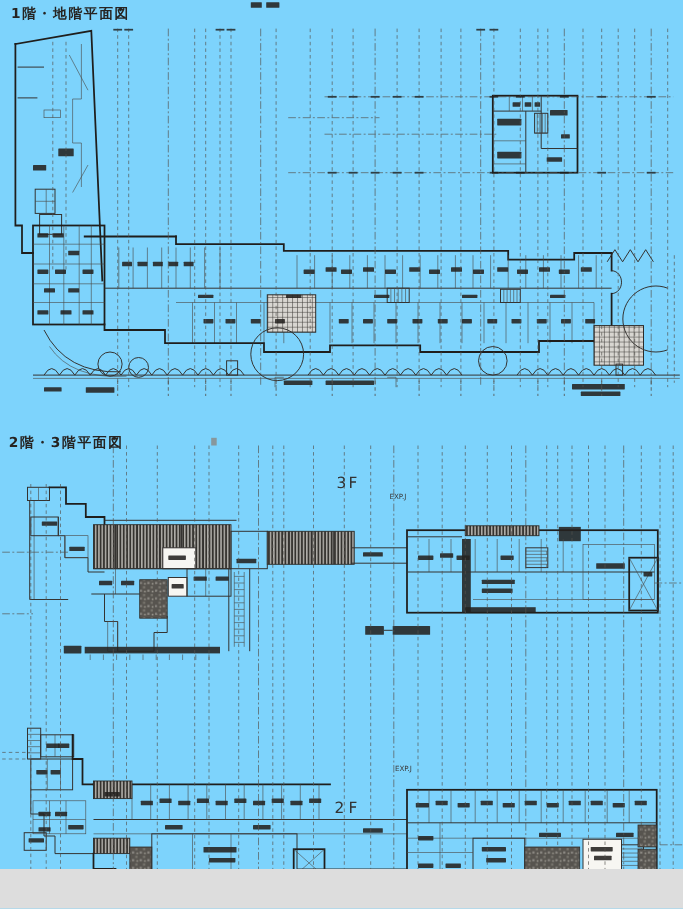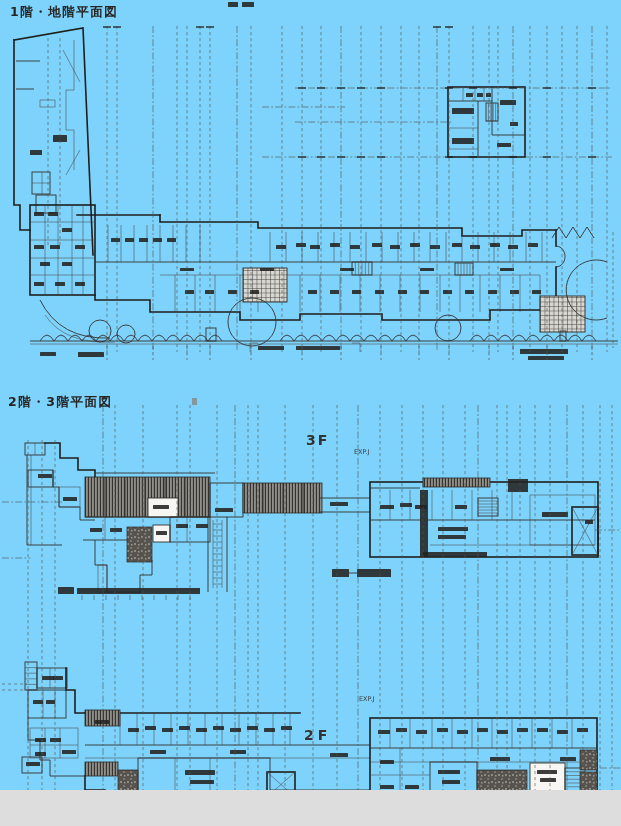--- a/index.html
+++ b/index.html
@@ -1,20 +1,20 @@
 <!DOCTYPE html>
 <html><head>
 <meta charset="utf-8">
 <style>
   html,body{margin:0;padding:0;background:#ddd;}
   .page{position:relative;width:621px;height:790px;background:#7dd3fc;overflow:hidden;
         font-family:"DejaVu Sans","Liberation Sans",sans-serif;}
   .lbl{position:absolute;color:#262422;white-space:nowrap;}
   .t1{font-size:12.5px;font-weight:bold;letter-spacing:1.5px;}
-  .fl{font-size:14px;font-weight:700;color:#333;}
+  .fl{font-size:14px;font-weight:400;color:#333;}
   .xs{font-size:6.5px;color:#3a3a3a;}
   svg{position:absolute;left:0;top:0;}
   .w1{stroke:#1f1e1c;stroke-width:1.6;fill:none;stroke-linecap:square}
   .w2{stroke:#343230;stroke-width:0.9;fill:none}
   .w3{stroke:#4a4845;stroke-width:0.55;fill:none}
   .gd{stroke:#55534f;stroke-width:0.75;fill:none;stroke-dasharray:3.2,2.8}
   .gdd{stroke:#55534f;stroke-width:0.75;fill:none;stroke-dasharray:7,2.2,1.8,2.2}
   .tick{stroke:#1f1e1c;stroke-width:1.6;fill:none}
   .blob{fill:#242220;opacity:0.88}
   .fblob{fill:#8a8883;opacity:0.8}

